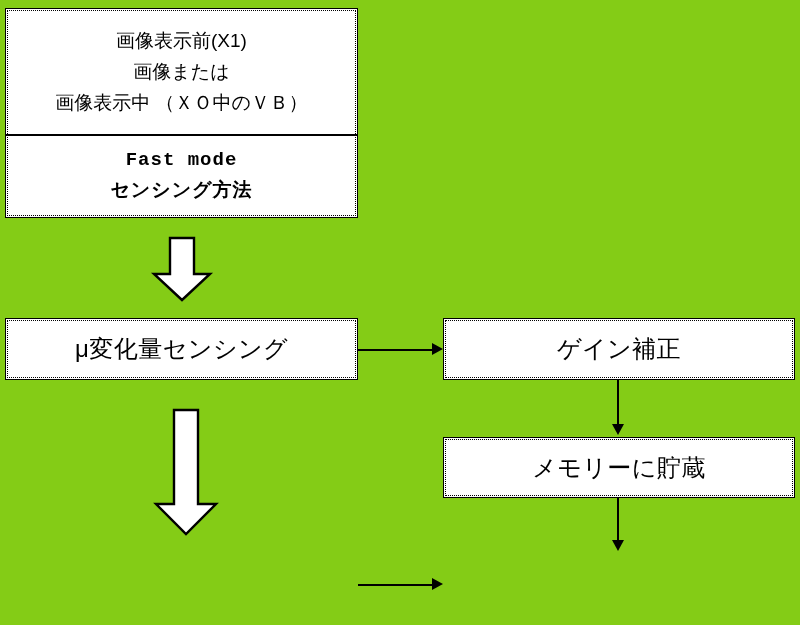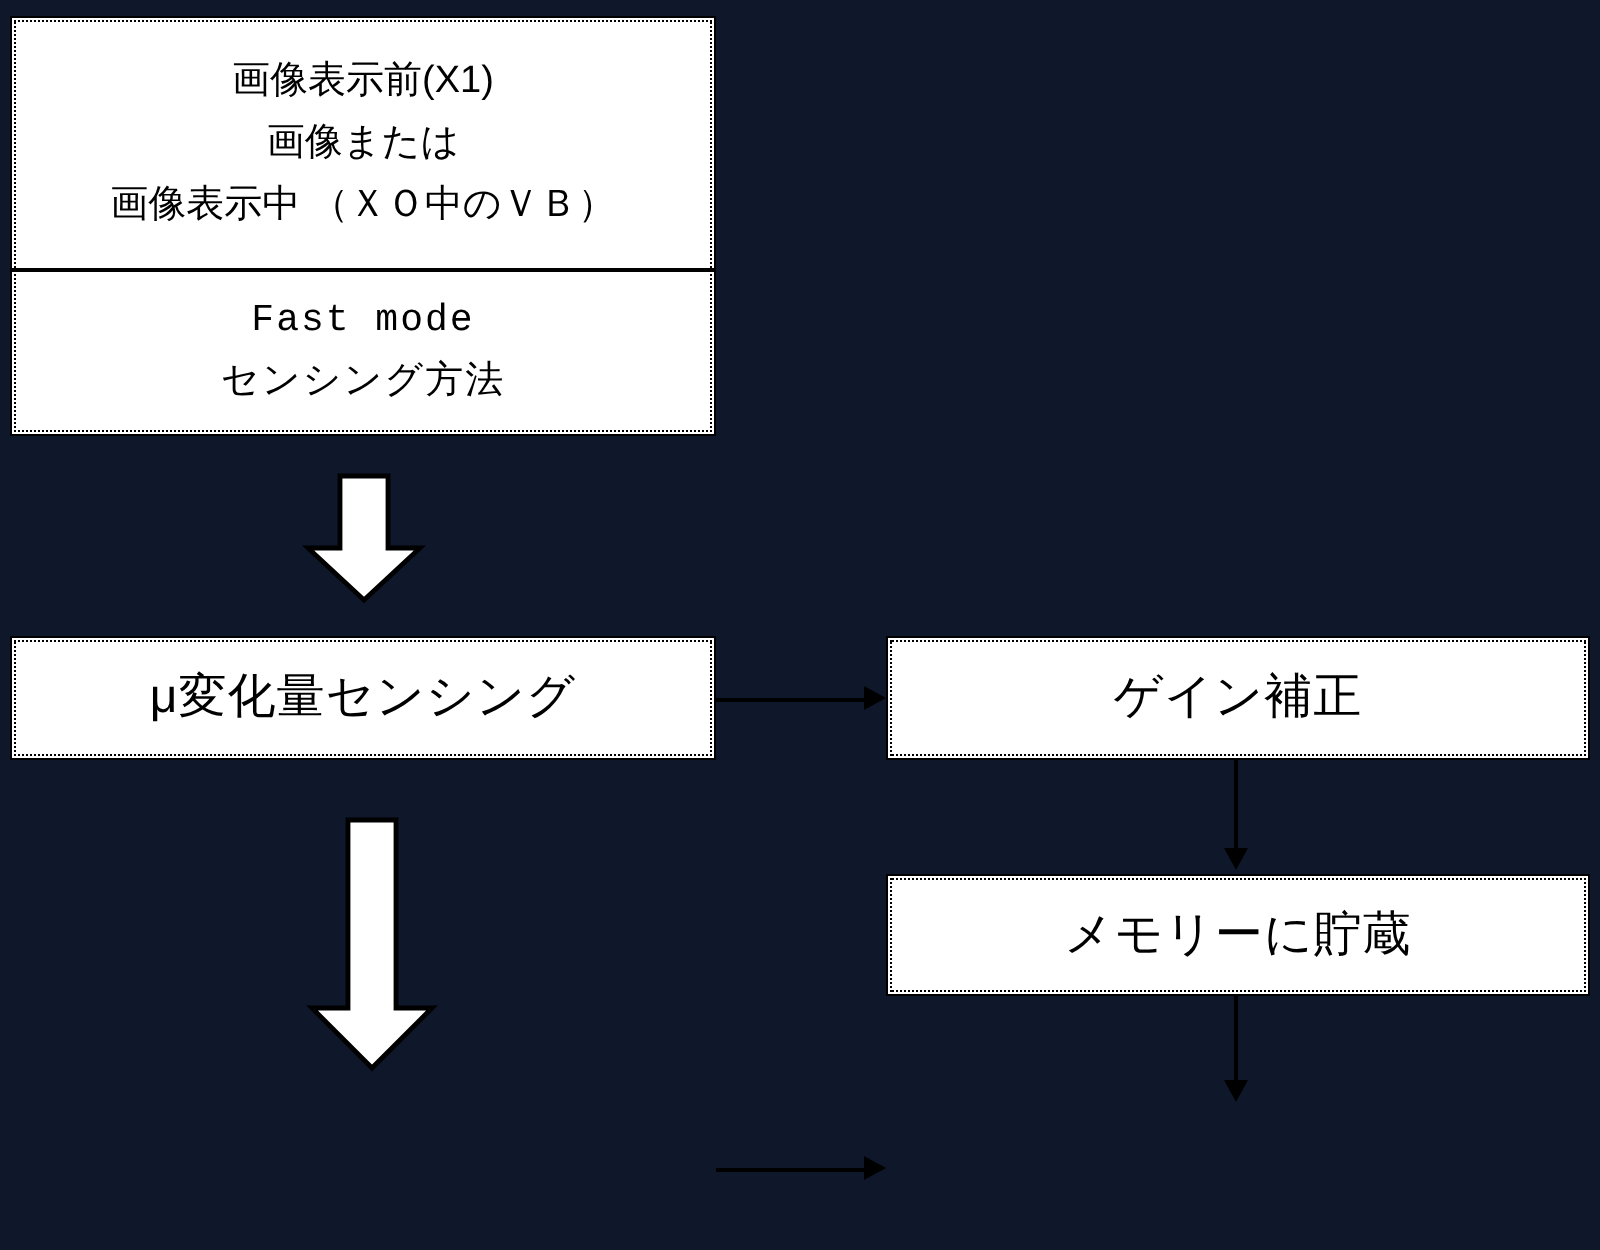--- a/index.html
+++ b/index.html
@@ -8,21 +8,21 @@
     background: #ffffff;
   }
   body {
     font-family: "Liberation Sans", sans-serif;
     color: #000000;
   }
   #canvas {
     position: relative;
     width: 800px;
     height: 625px;
-    background: #0f172a;
+    background: #84cc16;
     overflow: hidden;
   }
 
   
   .box {
     position: absolute;
     box-sizing: border-box;
     border: 1.6px solid #000000;
     background: #ffffff;
   }
@@ -51,21 +51,21 @@
   
   #top-box { left: 5px; top: 8px; width: 353px; height: 210px; }
   #top-box .section {
     position: absolute;
     left: 0; right: 0;
     display: flex;
     align-items: center;
     justify-content: center;
   }
   #top-sec-a { top: 0; height: 125px; }
-  #top-sec-b { top: 125px; bottom: 0; }
+  #top-sec-b { top: 125px; bottom: 0; font-weight: bold; }
   #top-divider {
     position: absolute;
     left: 0; right: 0;
     top: 125px;
     height: 0;
     border-top: 2px solid #000000;
   }
   .sec-text {
     text-align: center;
     font-size: 19px;

